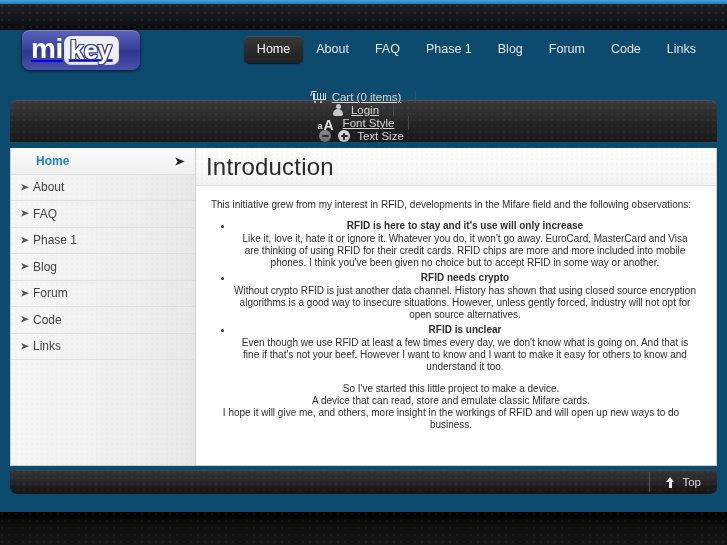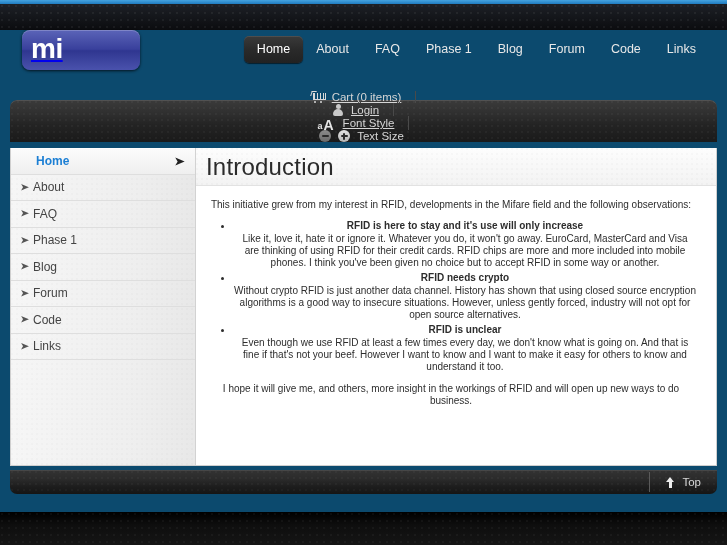--- a/index.html
+++ b/index.html
@@ -396,20 +396,23 @@
 
 <div id="page">
 
   <div class="top-stripe"></div>
   <div class="header-band"></div>
 
   <div class="site-header">
 
     <a class="logo" href="#">
       <span class="logo-mi">mi</span>
+      <span class="logo-keybox">
+        <span class="logo-key">key</span>
+      </span>
     </a>
 
     <nav class="main-nav">
       <a class="nav-item active" href="#">Home</a>
       <a class="nav-item" href="#">About</a>
       <a class="nav-item" href="#">FAQ</a>
       <a class="nav-item" href="#">Phase 1</a>
       <a class="nav-item" href="#">Blog</a>
       <a class="nav-item" href="#">Forum</a>
       <a class="nav-item" href="#">Code</a>
@@ -511,20 +514,22 @@
             <span class="obs-title">RFID needs crypto</span>
             <span class="obs-text">Without crypto RFID is just another data channel. History has shown that using closed source encryption algorithms is a good way to insecure situations. However, unless gently forced, industry will not opt for open source alternatives.</span>
           </li>
           <li>
             <span class="obs-title">RFID is unclear</span>
             <span class="obs-text">Even though we use RFID at least a few times every day, we don't know what is going on. And that is fine if that's not your beef. However I want to know and I want to make it easy for others to know and understand it too.</span>
           </li>
         </ul>
 
         <div class="closing">
+          <div>So I've started this little project to make a device.</div>
+          <div>A device that can read, store and emulate classic Mifare cards.</div>
           <div>I hope it will give me, and others, more insight in the workings of RFID and will open up new ways to do business.</div>
         </div>
       </div>
     </div>
   </div>
 
   <div class="footer">
     <a class="footer-top" href="#">
       <span class="icon-uparrow">
         <span class="tri"></span>

